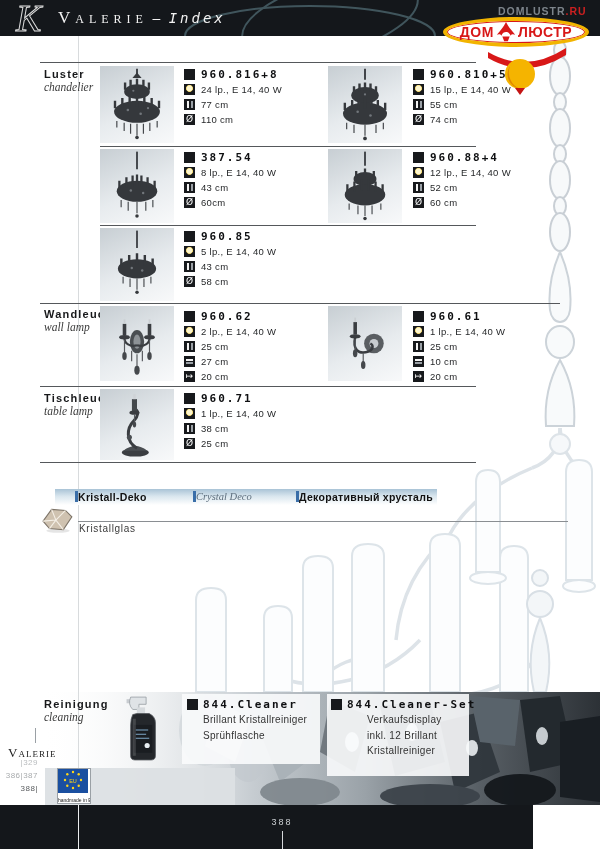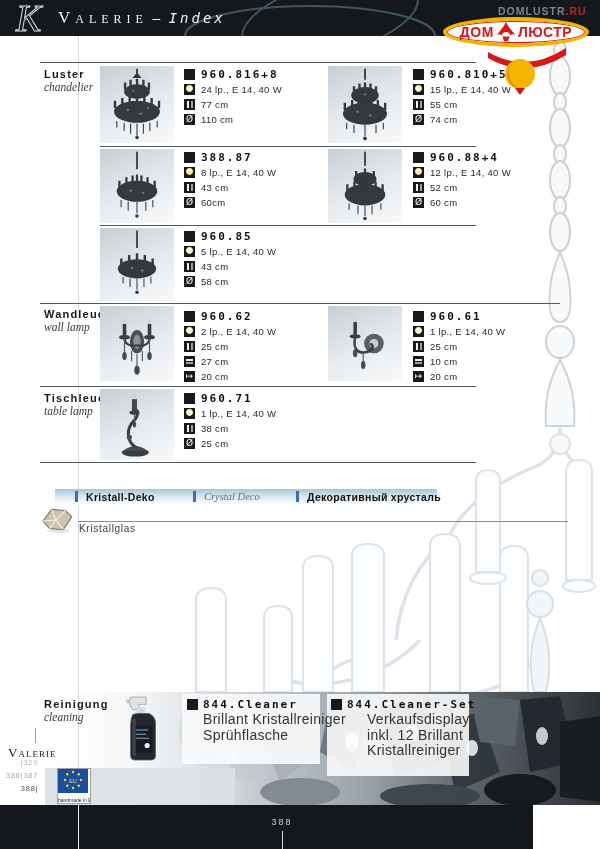--- a/index.html
+++ b/index.html
@@ -39,29 +39,29 @@
   .ic-h::after{content:"";width:2px;height:7px;background:#9aa0a6;}
   .ic-dia::before{content:"Ø";font-size:9px;line-height:1;color:#fff;font-family:"DejaVu Sans",sans-serif;}
   .ic-w{flex-direction:column;}
   .ic-w::before{content:"";width:7px;height:2px;background:#f2f2f2;margin-bottom:1px;}
   .ic-w::after{content:"";width:7px;height:2px;background:#9aa0a6;}
   .ic-p::before{content:"↦";font-size:9px;line-height:1;color:#fff;font-family:"DejaVu Sans",sans-serif;}
   .spec-text{font-size:9.5px;color:#26282a;letter-spacing:0.3px;white-space:nowrap;}
   
   .deco-band{position:absolute;left:55px;top:489px;width:382px;height:16px;z-index:2;
              background:linear-gradient(180deg,#a9c3d6 0%,#d9e6ee 45%,#ffffff 100%);}
-  .deco-item{position:absolute;top:2px;display:flex;gap:8px;align-items:flex-start;}
+  .deco-item{position:absolute;top:2px;display:flex;gap:0;align-items:flex-start;}
   .deco-bar{width:3px;height:11px;background:#3a6ea8;flex:none;}
   .deco-de{font-weight:bold;font-size:10.5px;color:#111;letter-spacing:0.3px;white-space:nowrap;}
   .deco-en{font-family:"Liberation Serif",serif;font-style:italic;font-size:10.5px;color:#5d6e7d;white-space:nowrap;}
   .kg-label{position:absolute;left:79px;top:523px;font-size:10px;color:#3a3a3a;letter-spacing:0.7px;z-index:2;}
   
   .clean-box{position:absolute;background:rgba(250,251,252,0.9);z-index:2;}
   .clean-code{position:absolute;z-index:3;display:flex;align-items:center;gap:5px;}
-  .clean-desc{position:absolute;z-index:3;font-size:14px;color:#333;line-height:15.5px;letter-spacing:0.3px;white-space:nowrap;}
+  .clean-desc{position:absolute;z-index:3;font-size:10px;color:#333;line-height:15.5px;letter-spacing:0.3px;white-space:nowrap;}
   
   .pg-series{position:absolute;left:8px;top:745px;font-family:"Liberation Serif",serif;font-variant:small-caps;font-size:13px;letter-spacing:1px;color:#1d1d1d;z-index:2;}
   .pg-num{position:absolute;width:34px;text-align:right;font-size:8px;letter-spacing:0.5px;z-index:2;}
   .eu-badge{position:absolute;left:57px;top:768px;width:32px;z-index:2;border:1px solid #9aa0a5;background:#fff;}
   .eu-caption{font-size:5px;color:#222;text-align:center;line-height:6px;white-space:nowrap;overflow:hidden;}
   
   .footer{position:absolute;left:0;top:805px;width:533px;height:44px;background:#14171b;z-index:3;}
   .footer-pagenum{position:absolute;left:262px;top:12px;width:40px;text-align:center;color:#ccd0d3;font-size:9px;letter-spacing:2px;}
   .artwork{position:absolute;left:0;top:0;z-index:0;}
 </style>
@@ -291,21 +291,21 @@
       <g fill="#9aa0a6" opacity="0.6">
           <circle cx="33" cy="47" r="1.4"></circle>
           <circle cx="47" cy="50" r="1.4"></circle>
         </g>
       <circle cx="40" cy="76" r="2" fill="#35383c"></circle>
     </svg>
   </div>
   <div class="product" style="left:184px;top:151px;">
     <div class="code-line">
         <span class="sq"></span>
-      <span class="code">388.87</span>
+      <span class="code">387.54</span>
       </div>
     <div class="spec-row">
         <span class="ic ic-lamp"></span>
       <span class="spec-text">8 lp., E 14, 40 W</span>
       </div>
     <div class="spec-row">
         <span class="ic ic-h"></span>
       <span class="spec-text">43 cm</span>
       </div>
     <div class="spec-row">

